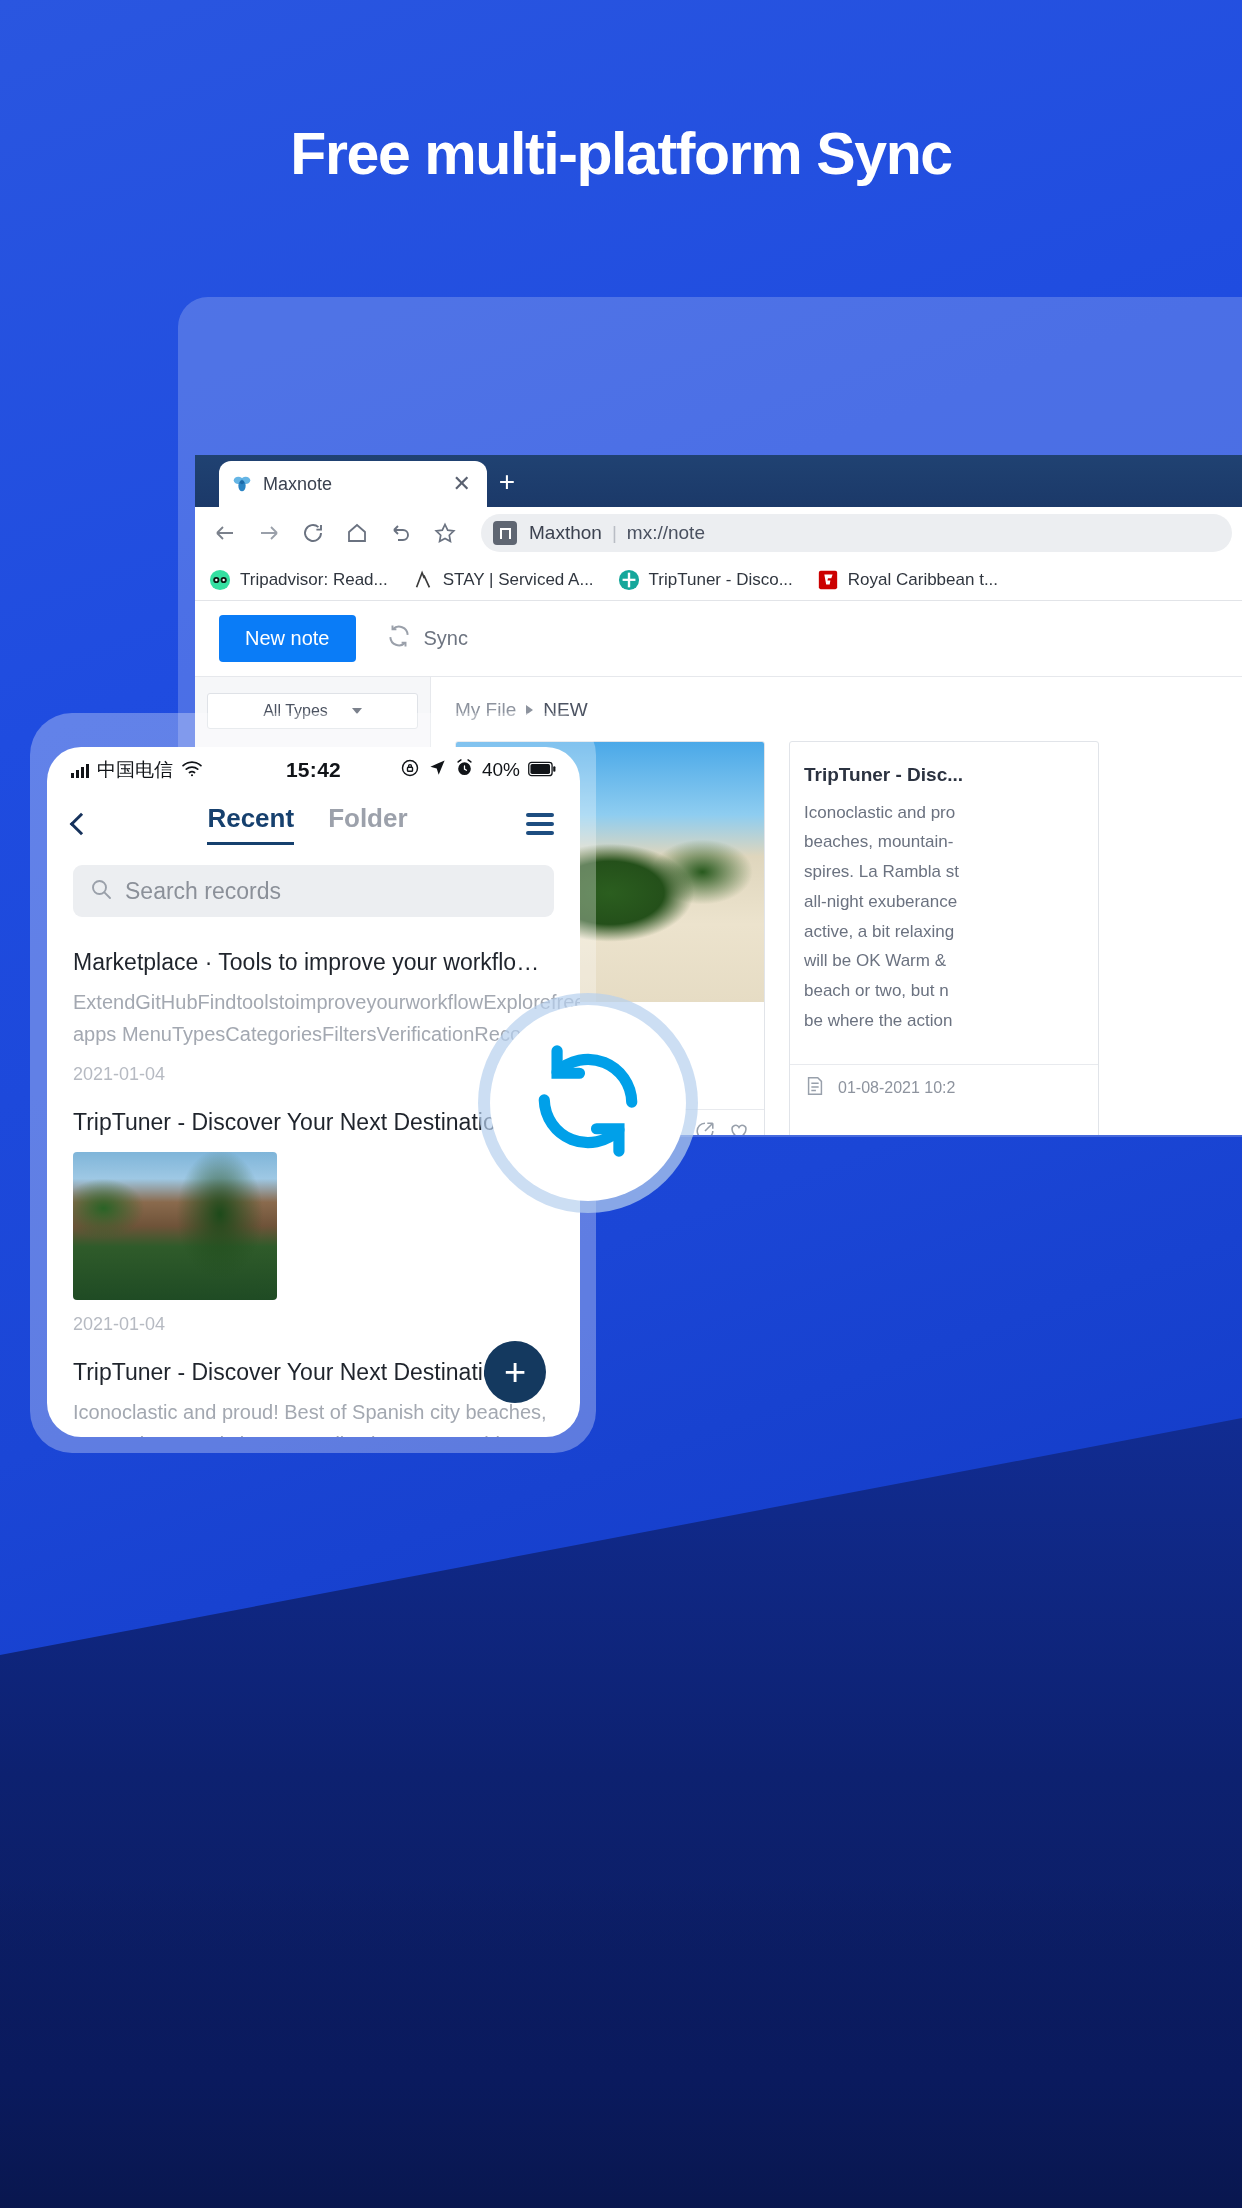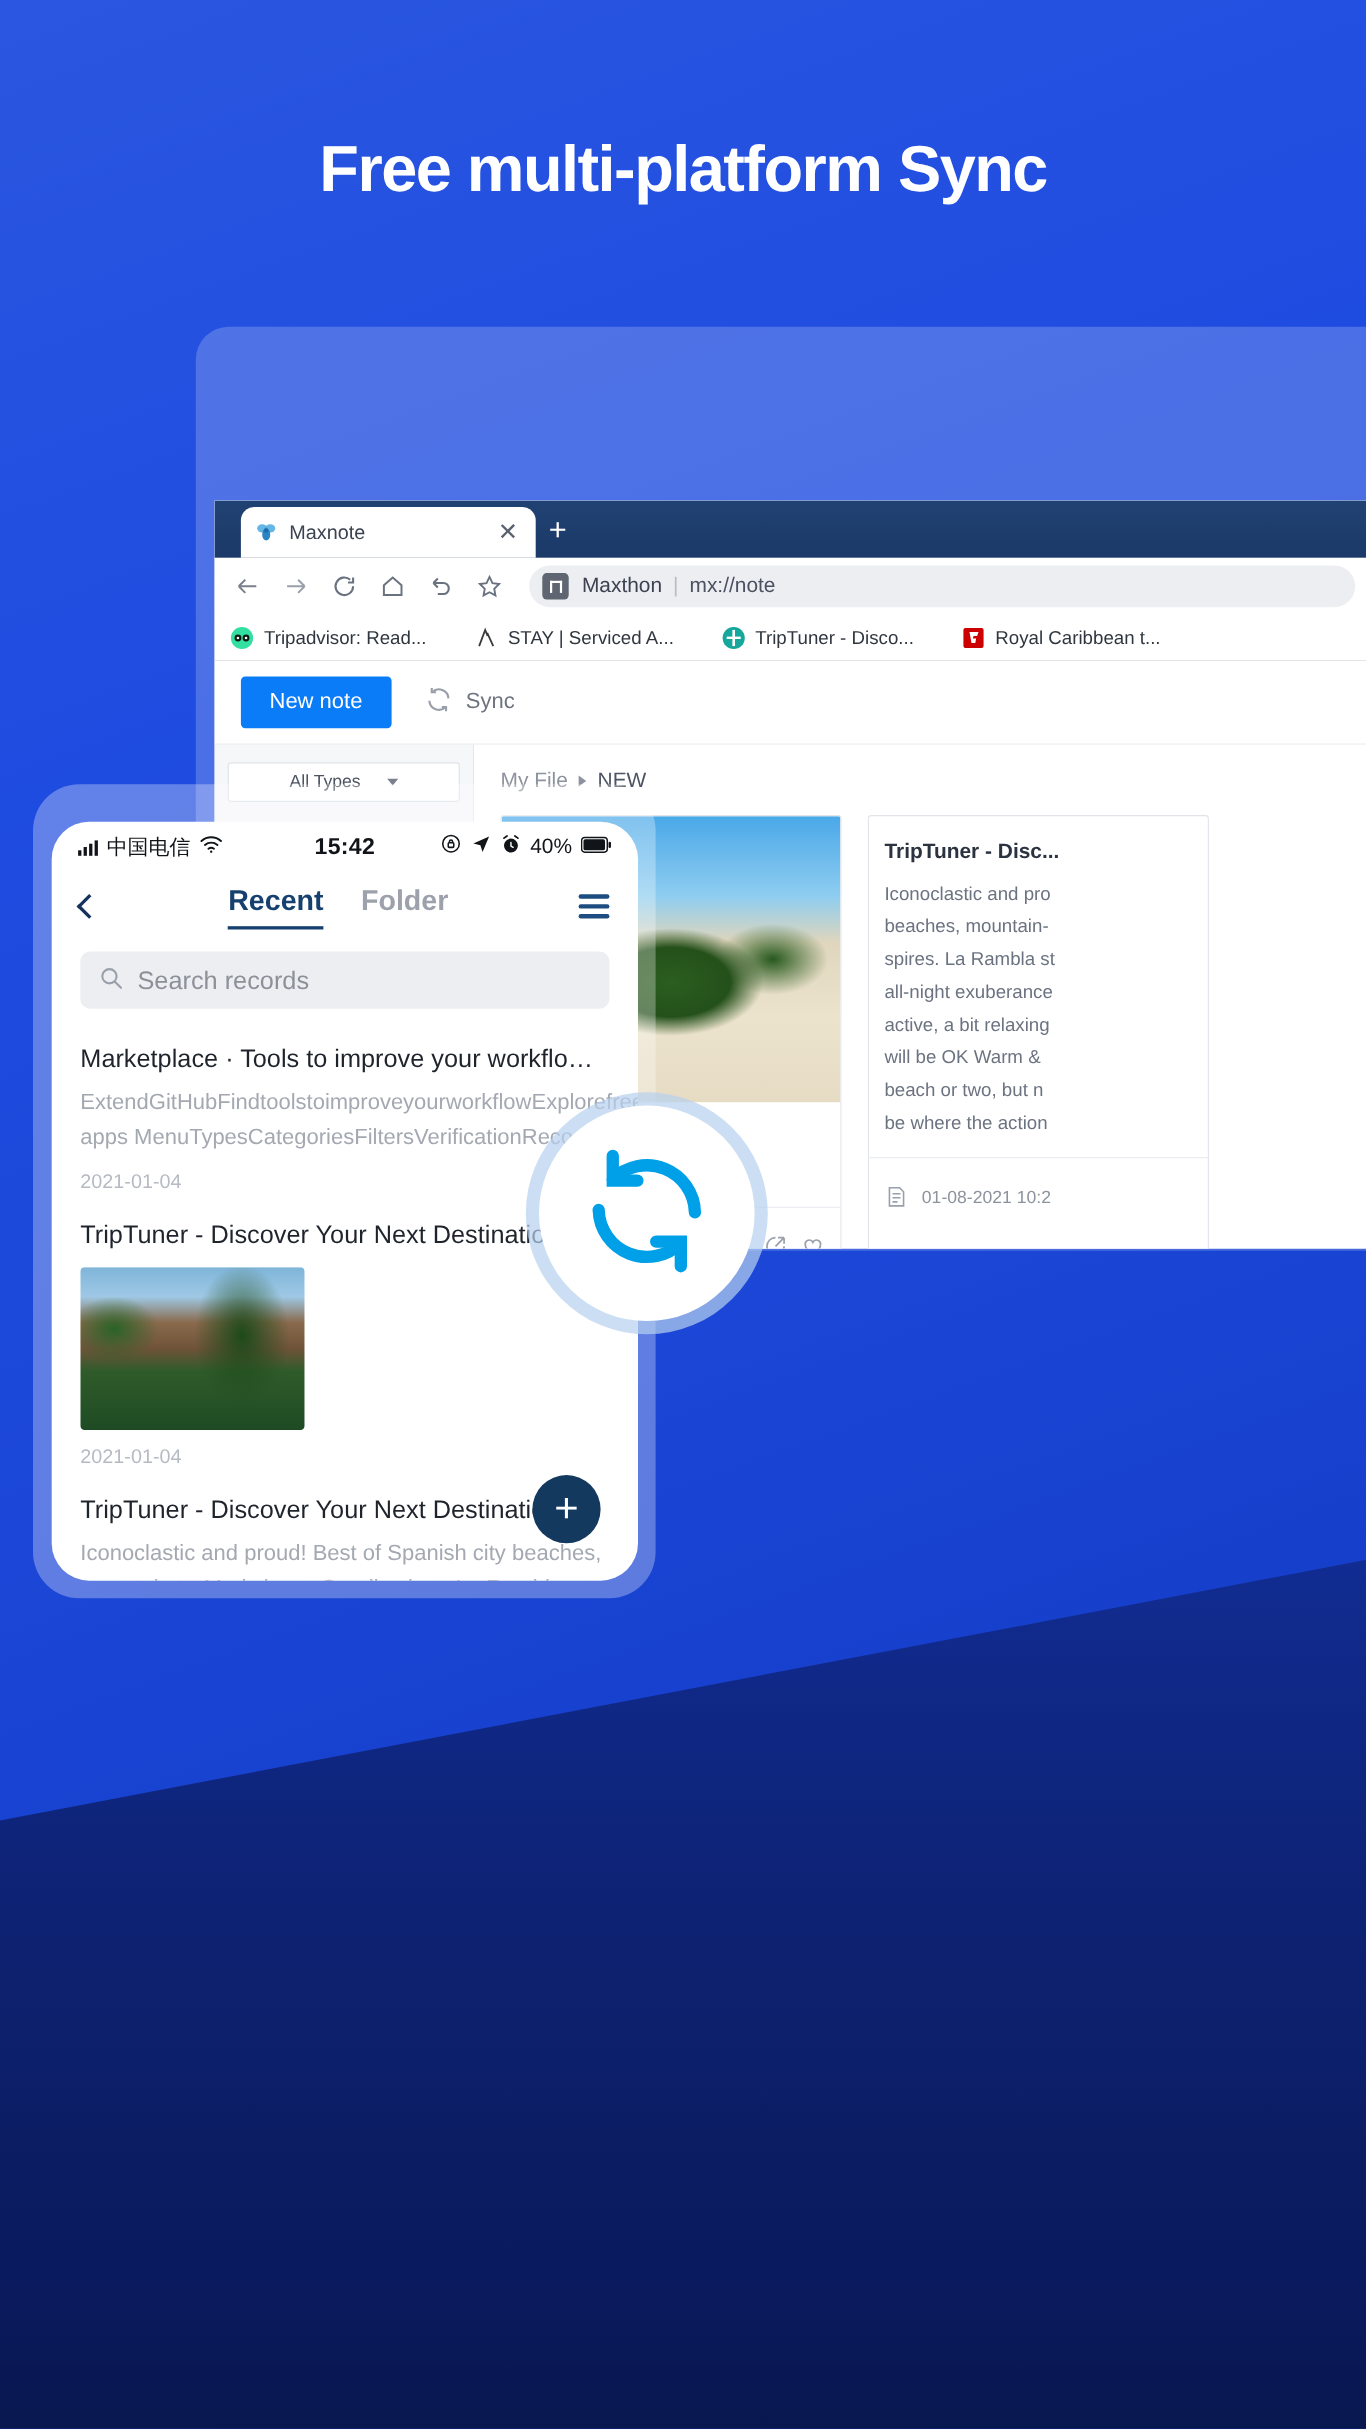--- a/index.html
+++ b/index.html
@@ -100,21 +100,21 @@
   .omni-icon i {
     display: block; width: 11px; height: 11px;
     border: 2px solid #ffffff; border-bottom: none;
   }
   .omni-brand { font-size: 19px; color: #3c4250; }
   .omni-sep { color: #b9bdc5; margin: 0 10px; font-size: 19px; }
   .omni-url { font-size: 19px; color: #4a5160; }
 
   .bookmarks {
     height: 42px; display: flex; align-items: center;
-    padding: 0 14px; background: #ffffff; gap: 43px;
+    padding: 0 14px; background: #ffffff; gap: 24px;
     border-bottom: 1px solid #e2e4e8;
   }
   .bm { display: flex; align-items: center; gap: 9px; white-space: nowrap; }
   .bm-label { font-size: 17px; color: #30363f; }
   .bm-ico { width: 22px; height: 22px; flex: 0 0 22px; }
 
   .note-toolbar {
     height: 76px; display: flex; align-items: center;
     padding: 0 24px; background: #ffffff;
     border-bottom: 1px solid #e6e8ec;
@@ -166,21 +166,21 @@
       radial-gradient(ellipse 60px 90px at 72% 42%, #1d4a1a 0%, rgba(29,74,26,0) 72%),
       radial-gradient(ellipse 55px 40px at 15% 38%, #2a6326 0%, rgba(42,99,38,0) 74%),
       linear-gradient(180deg,#7fb5d9 0%, #9ec8e4 18%, #8a6a4d 34%, #6f5339 50%, #2f5b2a 64%, #1f4b24 100%);
   }
   .card-pad { padding: 14px 14px 0 14px; }
   .card-title { font-size: 19px; font-weight: bold; color: #2b3240; line-height: 1.35; }
   .card-desc { font-size: 17px; color: #6b7280; line-height: 1.75; margin-top: 10px; }
   .card-foot {
     border-top: 1px solid #e8eaee;
     display: flex; align-items: center; gap: 12px;
-    padding: 24px 14px; margin-top: 16px;
+    padding: 10px 14px; margin-top: 28px;
     font-size: 16px; color: #8d939e;
   }
   .card-foot.right { justify-content: flex-end; }
 
   
   .sync-circle {
     position: absolute;
     left: 490px; top: 1005px;
     width: 196px; height: 196px;
     border-radius: 50%;

